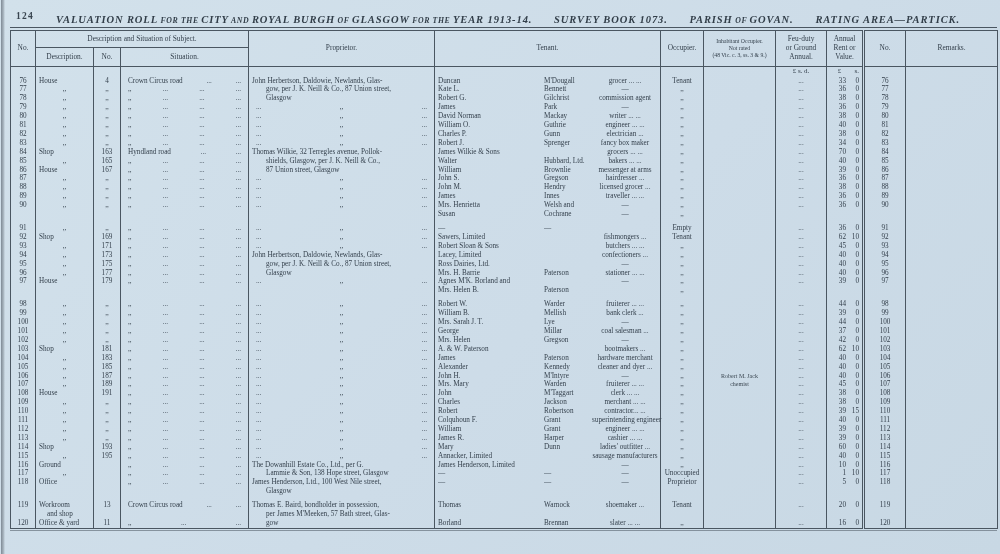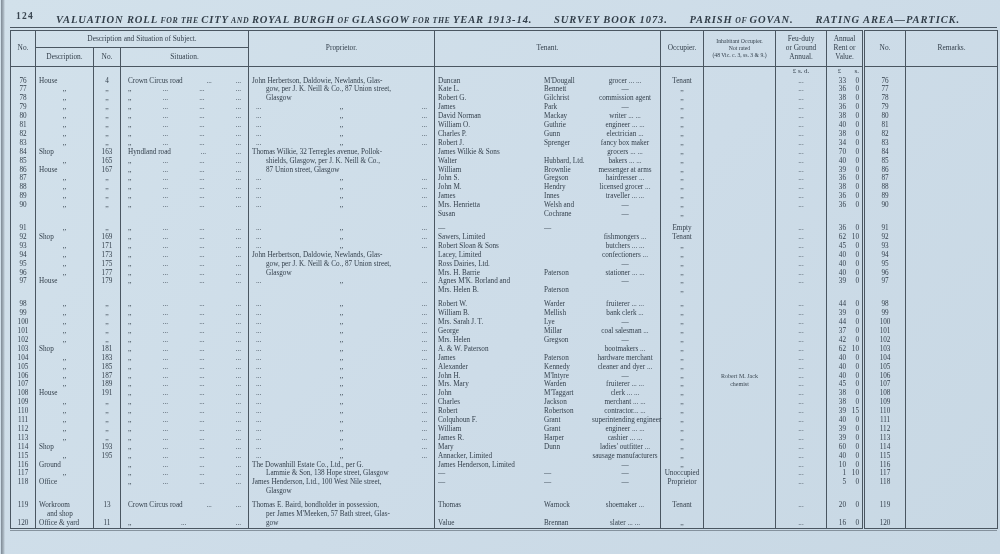--- a/index.html
+++ b/index.html
@@ -1874,21 +1874,21 @@
           <td class="c-sit spread">
             <span class="sp-in">
               <span>,,</span>
               <span>...</span>
               <span>...</span>
             </span>
           </td>
           <td class="c-prop ind16">gow</td>
           <td class="c-ten">
             <span class="tw">
-              <span class="t1">Value</span>
+              <span class="t1">Borland</span>
               <span class="t2">Brennan</span>
               <span class="to">slater ... ...</span>
             </span>
           </td>
           <td class="center">,,</td>
           <td class="c-inh"></td>
           <td class="center">...</td>
           <td class="c-rent">
             <span class="rw">
               <span class="rp">16</span>

